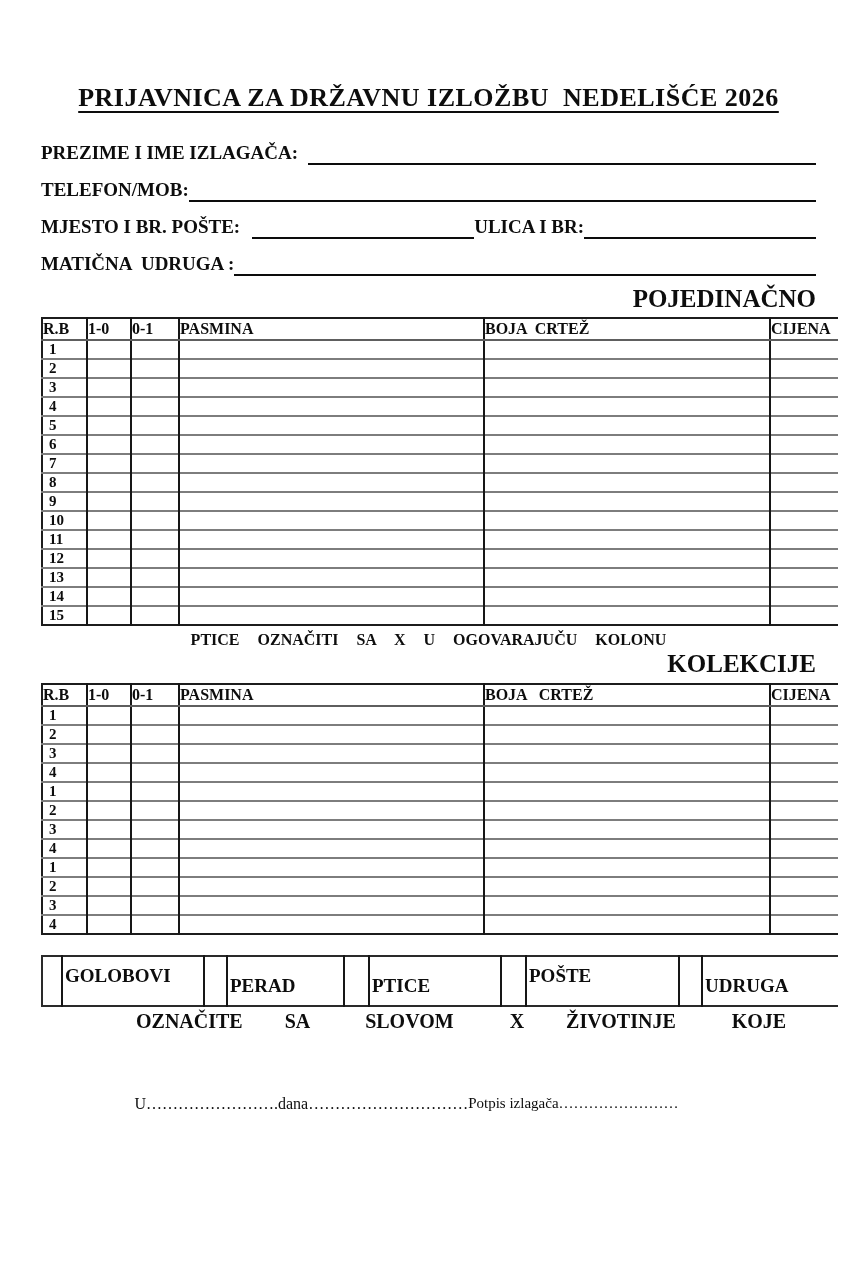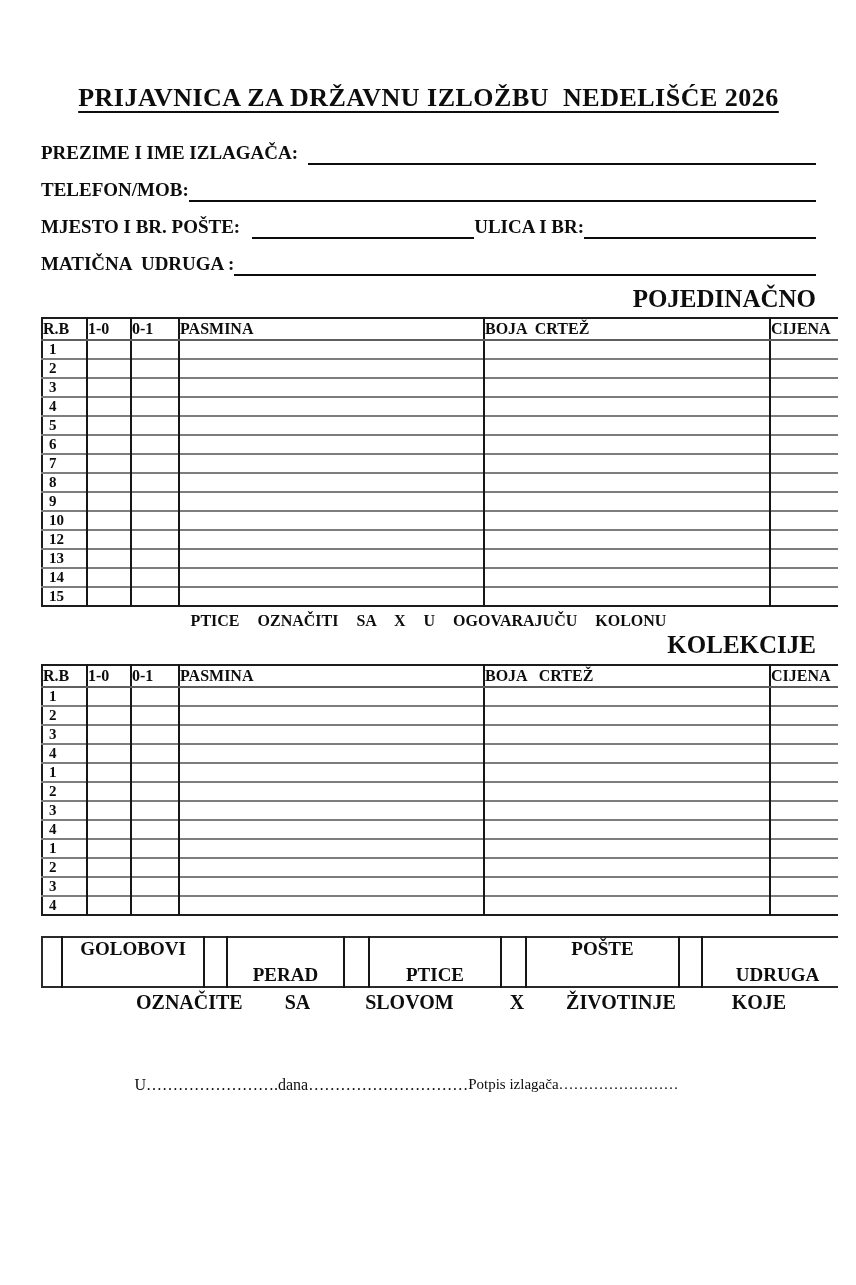--- a/index.html
+++ b/index.html
@@ -54,21 +54,21 @@
     word-spacing:5px; line-height:1.1;
   }
 
   
   table.animals {
     width:811px; border-collapse:collapse; table-layout:fixed;
     border:2px solid #2a2a2a; margin-top:20px;
   }
   table.animals td { border-left:2px solid #161616; height:50px; }
   table.animals td:first-child { border-left:none; }
-  table.animals td.lbl { font-weight:bold; font-size:19px; text-align:center; padding:0 2px; }
+  table.animals td.lbl { font-weight:bold; font-size:19px; padding:8px 2px; }
   table.animals td.v-top { vertical-align:top; }
   table.animals td.v-bottom { vertical-align:bottom; }
 
   .mark-note {
     margin-top:2px; padding-left:95px; font-weight:bold; font-size:20px;
     word-spacing:9px; white-space:pre; line-height:1.2;
   }
 
   
   .footer { display:flex; justify-content:center; margin-top:62px; padding:0 52px 0 8px; }
@@ -199,20 +199,28 @@
         </tr>
         <tr>
           <td class="rb">10</td>
           <td class="sex"></td>
           <td class="sex"></td>
           <td class="pasmina"></td>
           <td class="boja"></td>
           <td class="cijena"></td>
         </tr>
         <tr>
+          <td class="rb">11</td>
+          <td class="sex"></td>
+          <td class="sex"></td>
+          <td class="pasmina"></td>
+          <td class="boja"></td>
+          <td class="cijena"></td>
+        </tr>
+        <tr>
           <td class="rb">12</td>
           <td class="sex"></td>
           <td class="sex"></td>
           <td class="pasmina"></td>
           <td class="boja"></td>
           <td class="cijena"></td>
         </tr>
         <tr>
           <td class="rb">13</td>
           <td class="sex"></td>

